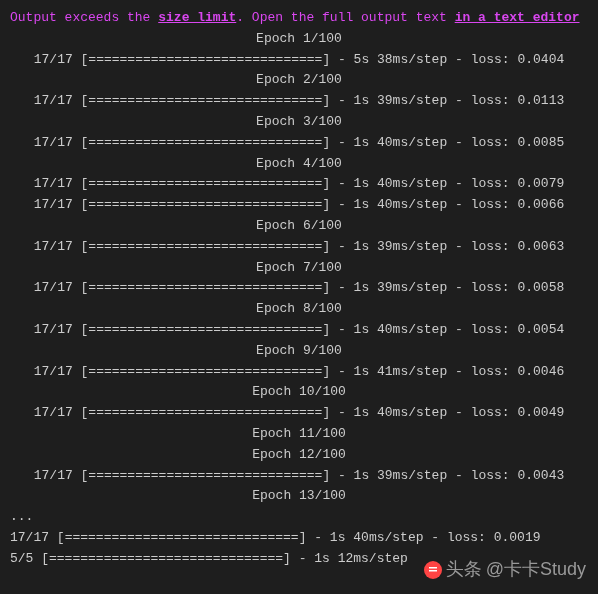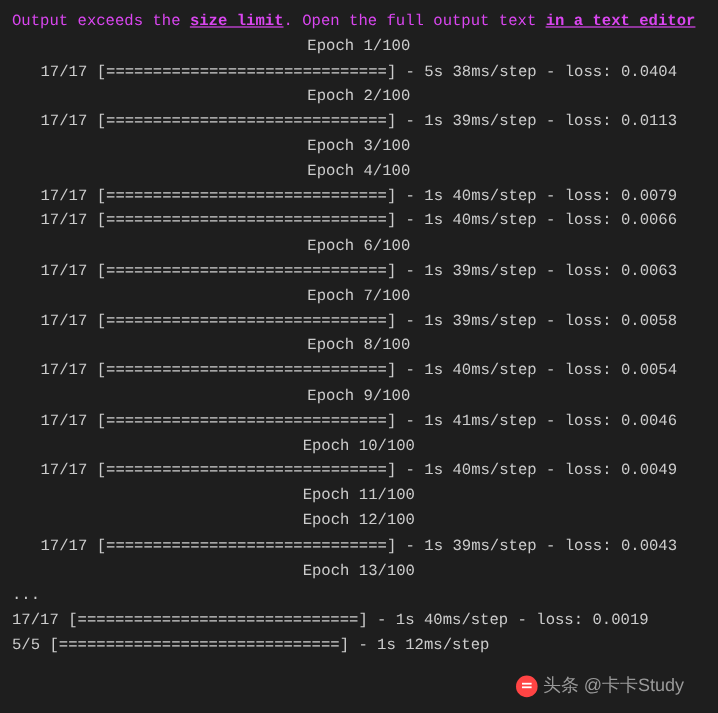--- a/index.html
+++ b/index.html
@@ -27,24 +27,24 @@
       font-family: Liberation Mono, monospace;
     }
     .link {
       color: #d946ef;
       text-decoration: underline;
       cursor: pointer;
       font-weight: bold;
     }
     .watermark {
       position: absolute;
-      right: 28px;
+      right: 12px;
       bottom: 10px;
       font-family: sans-serif;
-      font-size: 15px;
+      font-size: 18px;
       color: #999999;
       display: flex;
       align-items: center;
       gap: 4px;
     }
     .watermark-icon {
       display: inline-flex;
       width: 18px;
       height: 18px;
       border-radius: 50%;
@@ -66,20 +66,21 @@
 <div class="output-line">
   <span class="info-text">Output exceeds the </span><span class="link">size limit</span><span class="info-text">. Open the full output text </span><span class="link">in a text editor</span>
 </div>
 
 <div id="epoch-container">
     <div class="output-line">Epoch 1/100</div>
     <div class="output-line"><span>17/17</span> <span>[==============================]</span><span> - 5s 38ms/step - loss: 0.0404</span></div>
     <div class="output-line">Epoch 2/100</div>
     <div class="output-line"><span>17/17</span> <span>[==============================]</span><span> - 1s 39ms/step - loss: 0.0113</span></div>
     <div class="output-line">Epoch 3/100</div>
+    <div class="output-line"><span>17/17</span> <span>[==============================]</span><span> - 1s 40ms/step - loss: 0.0085</span></div>
     <div class="output-line">Epoch 4/100</div>
     <div class="output-line"><span>17/17</span> <span>[==============================]</span><span> - 1s 40ms/step - loss: 0.0079</span></div>
     <div class="output-line"><span>17/17</span> <span>[==============================]</span><span> - 1s 40ms/step - loss: 0.0066</span></div>
     <div class="output-line">Epoch 6/100</div>
     <div class="output-line"><span>17/17</span> <span>[==============================]</span><span> - 1s 39ms/step - loss: 0.0063</span></div>
     <div class="output-line">Epoch 7/100</div>
     <div class="output-line"><span>17/17</span> <span>[==============================]</span><span> - 1s 39ms/step - loss: 0.0058</span></div>
     <div class="output-line">Epoch 8/100</div>
     <div class="output-line"><span>17/17</span> <span>[==============================]</span><span> - 1s 40ms/step - loss: 0.0054</span></div>
     <div class="output-line">Epoch 9/100</div>

